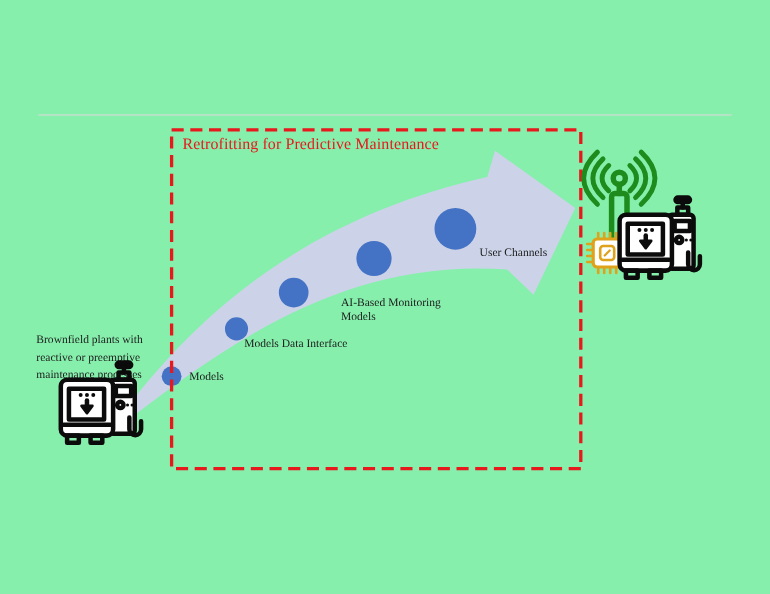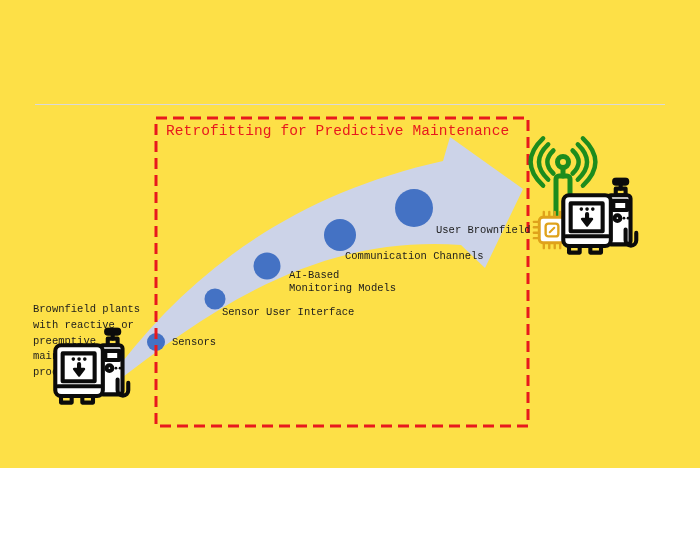--- a/index.html
+++ b/index.html
@@ -1,29 +1,29 @@
 <!DOCTYPE html>
 <html><head>
 <meta charset="utf-8">
 <style>
   html,body{margin:0;padding:0;background:#ffffff;}
   .canvas{
-    position:relative;width:700px;height:468px;background:#fde047;overflow:hidden;
-    font-family:Liberation Mono, monospace;color:#1f1f1f;
+    position:relative;width:700px;height:540px;background:#86efac;overflow:hidden;
+    font-family:Liberation Serif, serif;color:#1f1f1f;
   }
   .layer{position:absolute;left:0;top:0;}
   .top-rule{position:absolute;left:35px;top:104px;width:630px;height:1px;background:#d9d9d9;}
   .fig-title{
     position:absolute;left:166px;top:123px;width:360px;
     font-size:14.5px;color:#e8191d;letter-spacing:.1px;
   }
   .stage-label{
     position:absolute;font-size:10.5px;line-height:1.25;color:#1c1c1c;white-space:nowrap;
   }
-  .stage-label.wrap{white-space:normal;}
+  .stage-label.wrap{white-space:normal;margin-left:21px;}
   .caption{
     position:absolute;font-size:10.5px;line-height:1.5;color:#1c1c1c;margin-top:30px;
   }
   .icon{position:absolute;}
 </style>
 </head>
 <body>
 
 <div class="canvas">
 
@@ -73,25 +73,24 @@
     <circle cx="340" cy="235" r="16" fill="#4472c4"></circle>
     <circle cx="414" cy="208" r="19" fill="#4472c4"></circle>
   </svg>
 
   <svg class="layer" width="700" height="540">
     <rect x="156" y="118" width="372" height="308" fill="none" stroke="#e8191d" stroke-width="3" stroke-dasharray="11 6"></rect>
   </svg>
 
   <div class="fig-title">Retrofitting for Predictive Maintenance</div>
 
-  <div class="stage-label" style="left:172px;top:336px;">Sensors</div>
-  <div class="stage-label" style="left:222px;top:306px;">Sensor User Interface</div>
+  <div class="stage-label" style="left:172px;top:336px;">Models</div>
+  <div class="stage-label" style="left:222px;top:306px;">Models Data Interface</div>
   <div class="stage-label wrap" style="left:289px;top:269px;width:108px;">AI-Based Monitoring Models</div>
-  <div class="stage-label" style="left:345px;top:250px;">Communication Channels</div>
-  <div class="stage-label" style="left:436px;top:224px;">User Brownfield</div>
+  <div class="stage-label" style="left:436px;top:224px;">User Channels</div>
 
   <div class="caption" style="left:33px;top:272px;width:122px;">Brownfield plants with reactive or preemptive maintenance processes</div>
   <svg class="icon" style="left:52px;top:327px;" width="82" height="79" viewBox="0 0 100 96">
     <use href="#machine"></use>
   </svg>
 
   <svg class="icon" style="left:518px;top:132px;" width="90" height="112" viewBox="0 0 90 112">
     <g fill="none" stroke="#1d8c1d" stroke-width="5" stroke-linecap="round">
       <circle cx="45" cy="30" r="5.5"></circle>
       <path d="M45 36 V44"></path>

